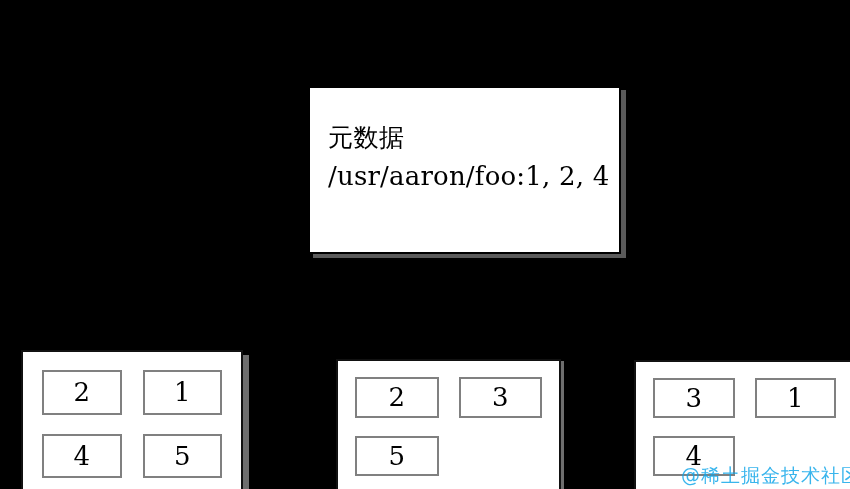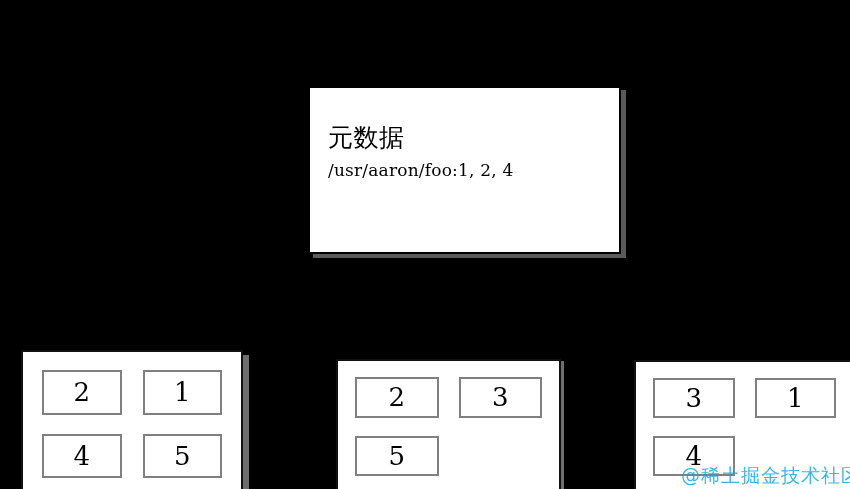--- a/index.html
+++ b/index.html
@@ -45,21 +45,21 @@
   }
 
   .meta-line.title {
     font-size: 25px;
     letter-spacing: 0.5px;
     padding-bottom: 2px;
   }
 
   .meta-line.path {
     font-family: "DejaVu Serif", "Liberation Serif", serif;
-    font-size: 17px;
+    font-size: 26px;
     letter-spacing: 0.2px;
   }
 
   
   .node-panel {
     position: absolute;
     background: #ffffff;
     border: 2px solid #111111;
   }
 

